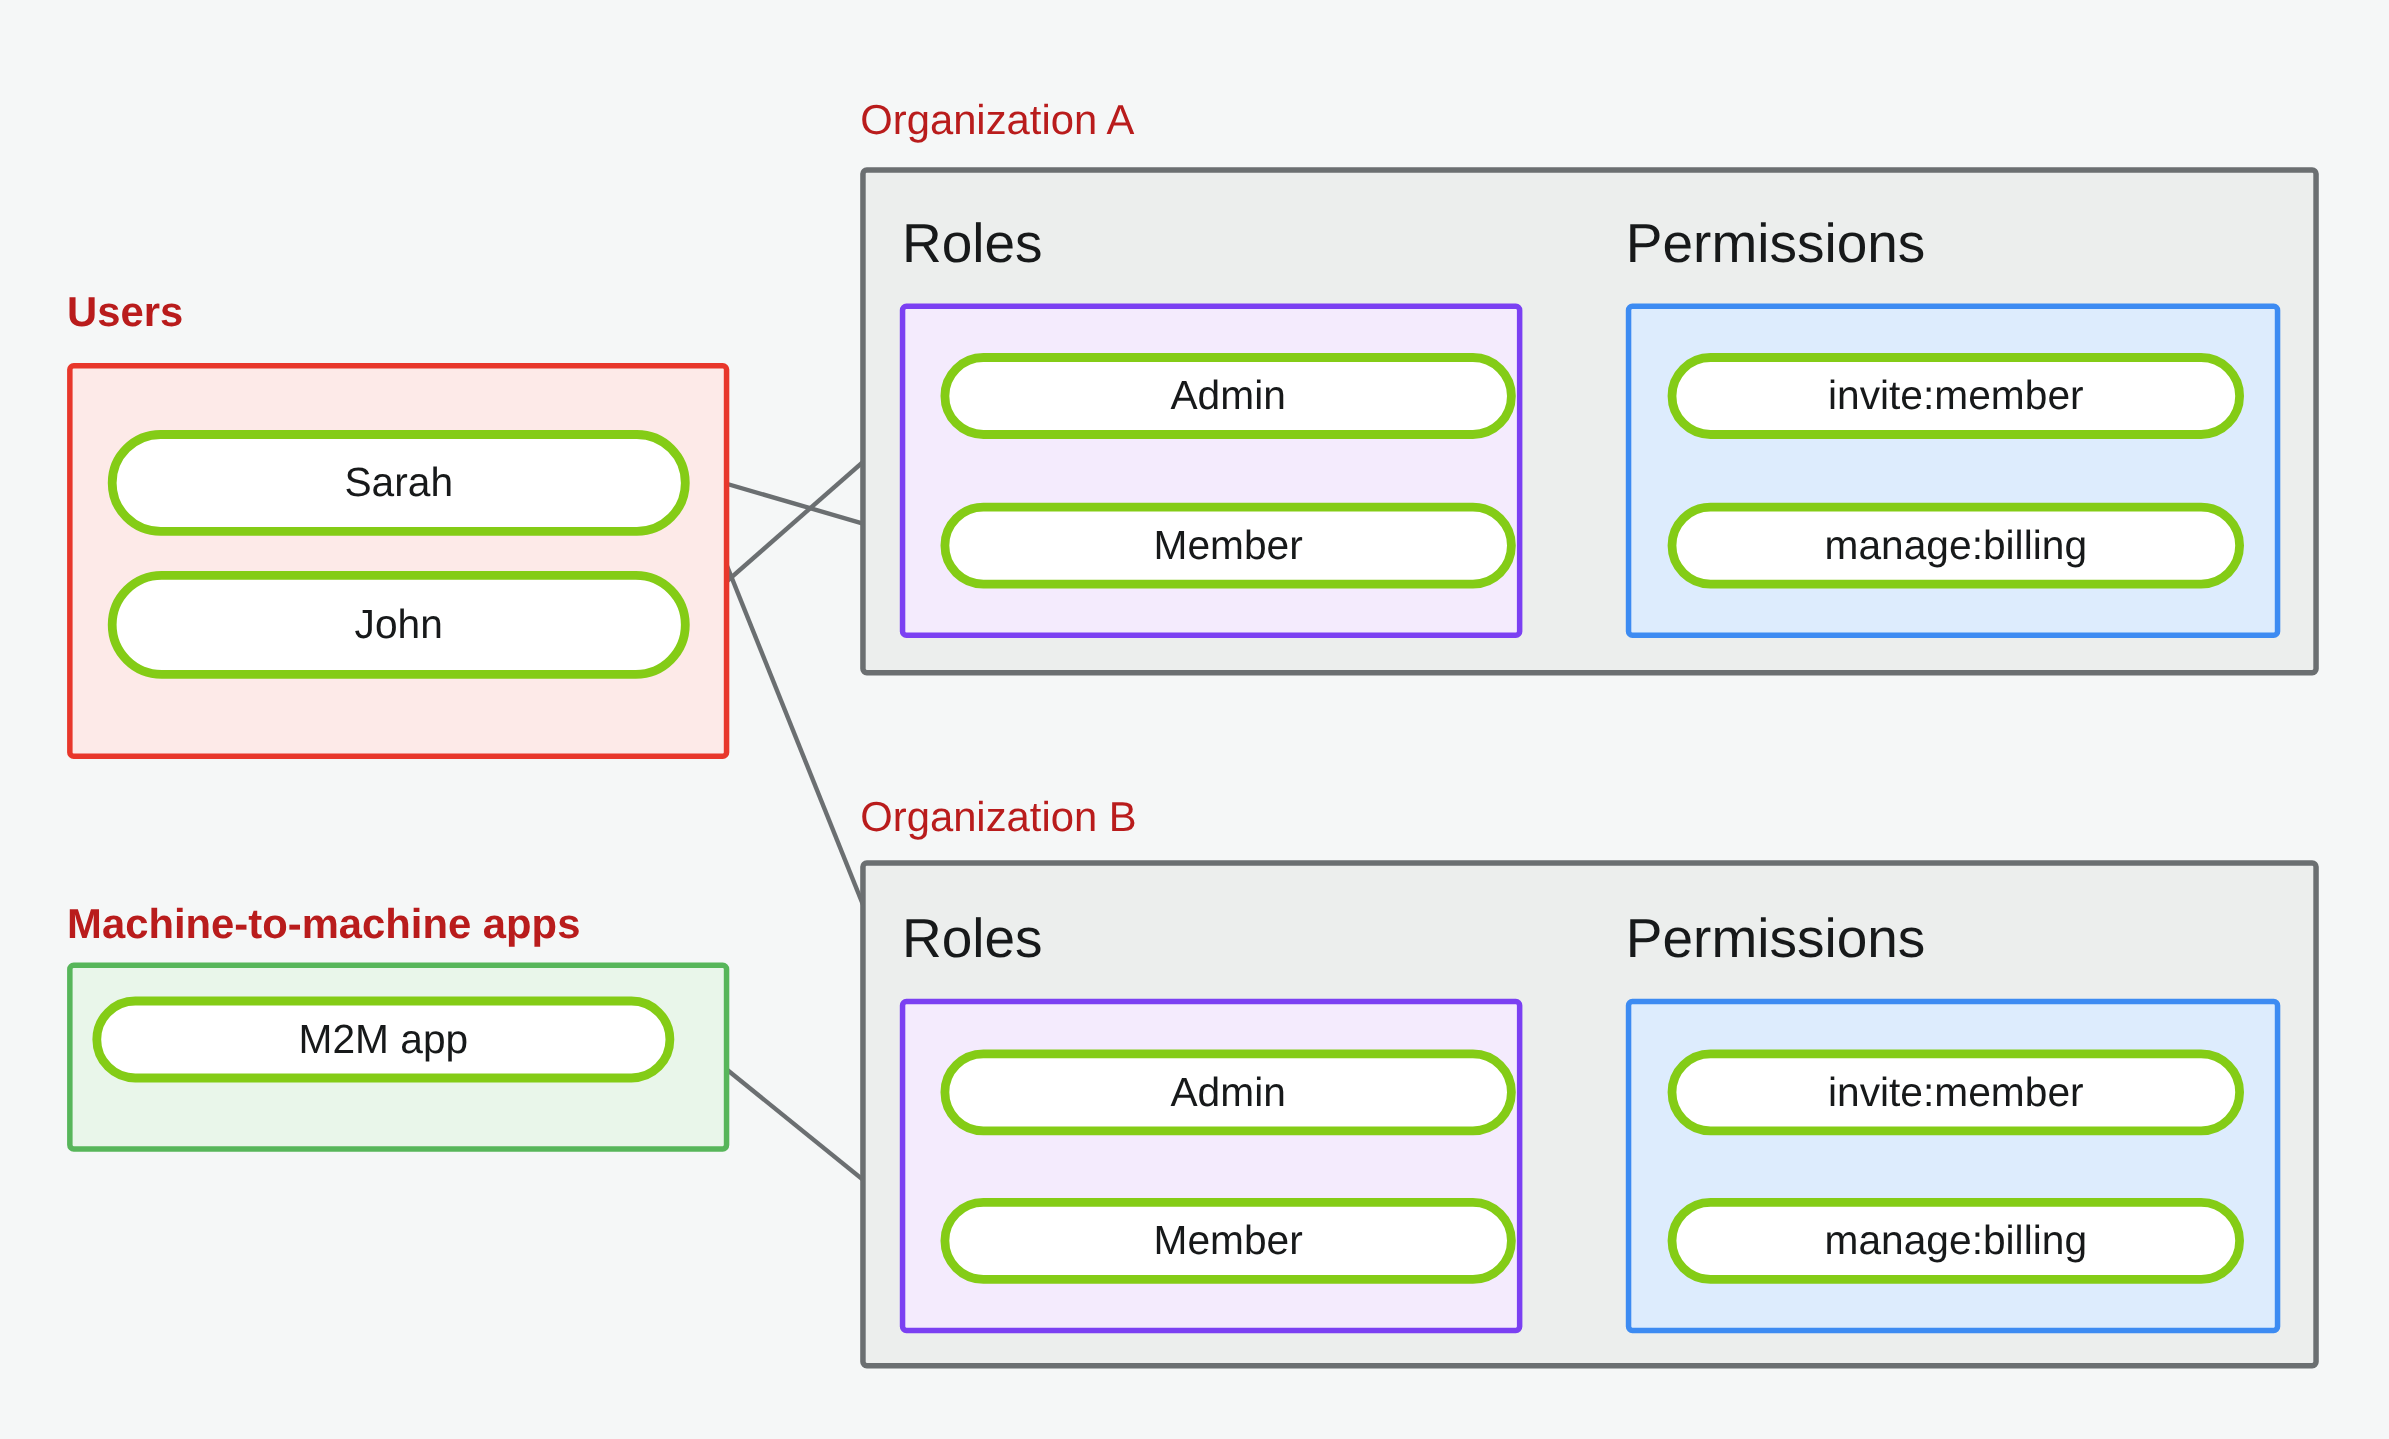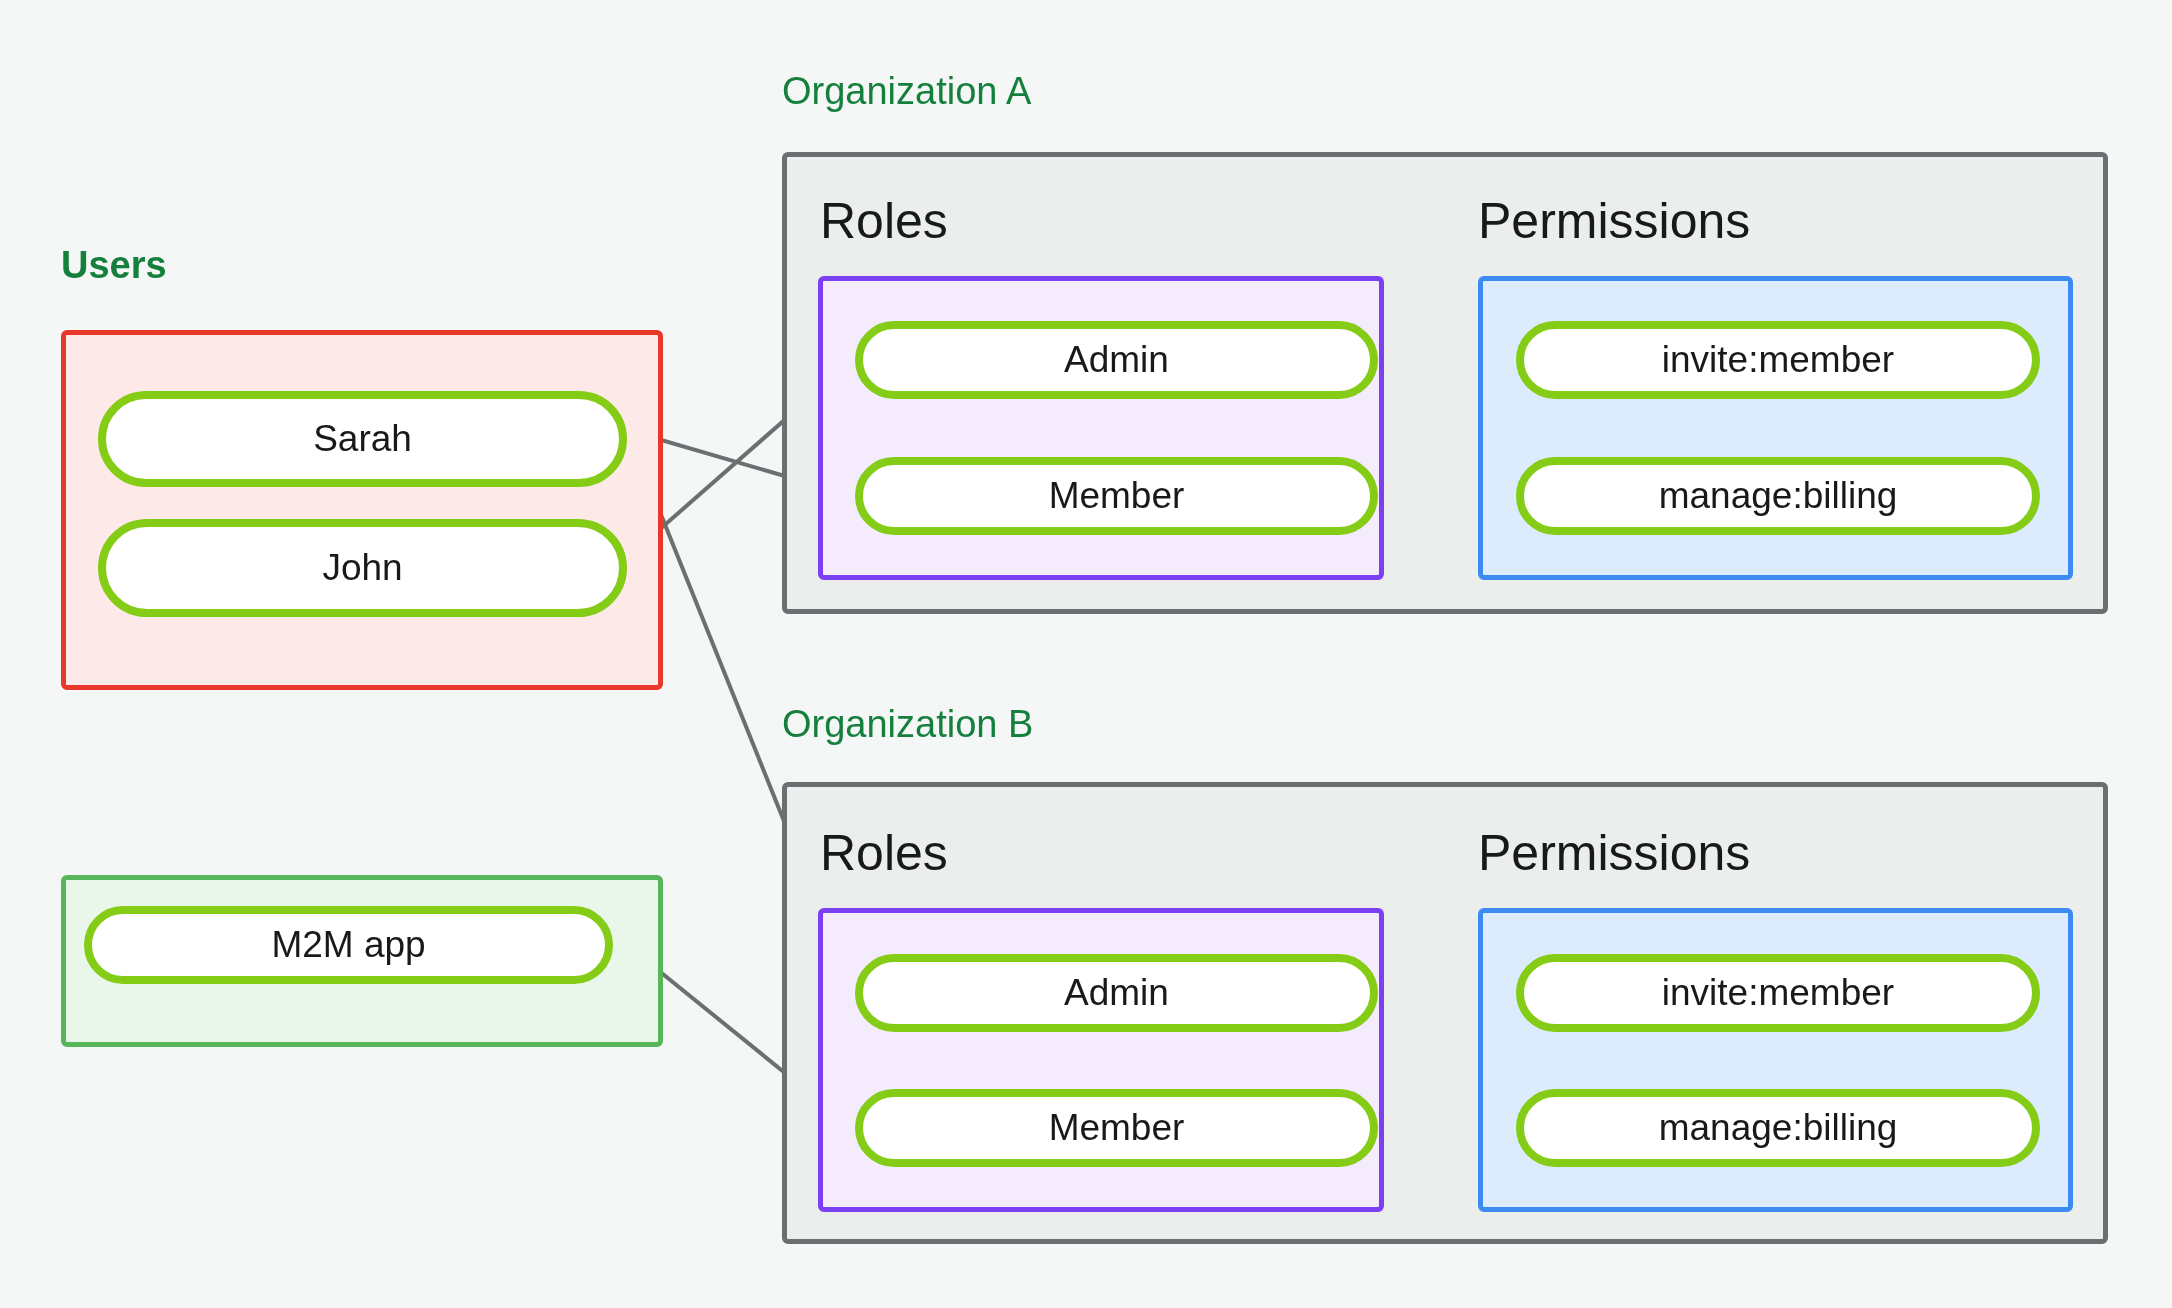--- a/index.html
+++ b/index.html
@@ -25,22 +25,23 @@
     width: 2172px;
     height: 1308px;
     pointer-events: none;
   }
 
   
   .caption {
     position: absolute;
     font-size: 38px;
     line-height: 1;
-    color: #15803d;
+    color: #b91c1c;
     white-space: nowrap;
+    margin-top: 19px;
   }
   .caption.bold { font-weight: bold; }
 
   
   .group-box {
     position: absolute;
     box-sizing: border-box;
     border-style: solid;
     border-radius: 6px;
   }
@@ -135,20 +136,21 @@
   </svg>
 
   <div class="caption bold" style="left:61px; top:246px;">Users</div>
 
   <div class="group-box box-users" style="left:61px; top:330px; width:602px; height:360px;"></div>
 
   <div class="pill" style="left:98px; top:391px; width:529px; height:96px;">Sarah</div>
 
   <div class="pill" style="left:98px; top:519px; width:529px; height:98px;">John</div>
 
+  <div class="caption bold" style="left:61px; top:803px;">Machine-to-machine apps</div>
 
   <div class="group-box box-m2m" style="left:61px; top:875px; width:602px; height:172px;"></div>
 
   <div class="pill" style="left:84px; top:906px; width:529px; height:78px;">M2M app</div>
 
   <div class="caption" style="left:782px; top:72px;">Organization A</div>
 
   <div class="group-box box-org" style="left:782px; top:152px; width:1326px; height:462px;"></div>
 
   <div class="sublabel" style="left:820px; top:196px;">Roles</div>

